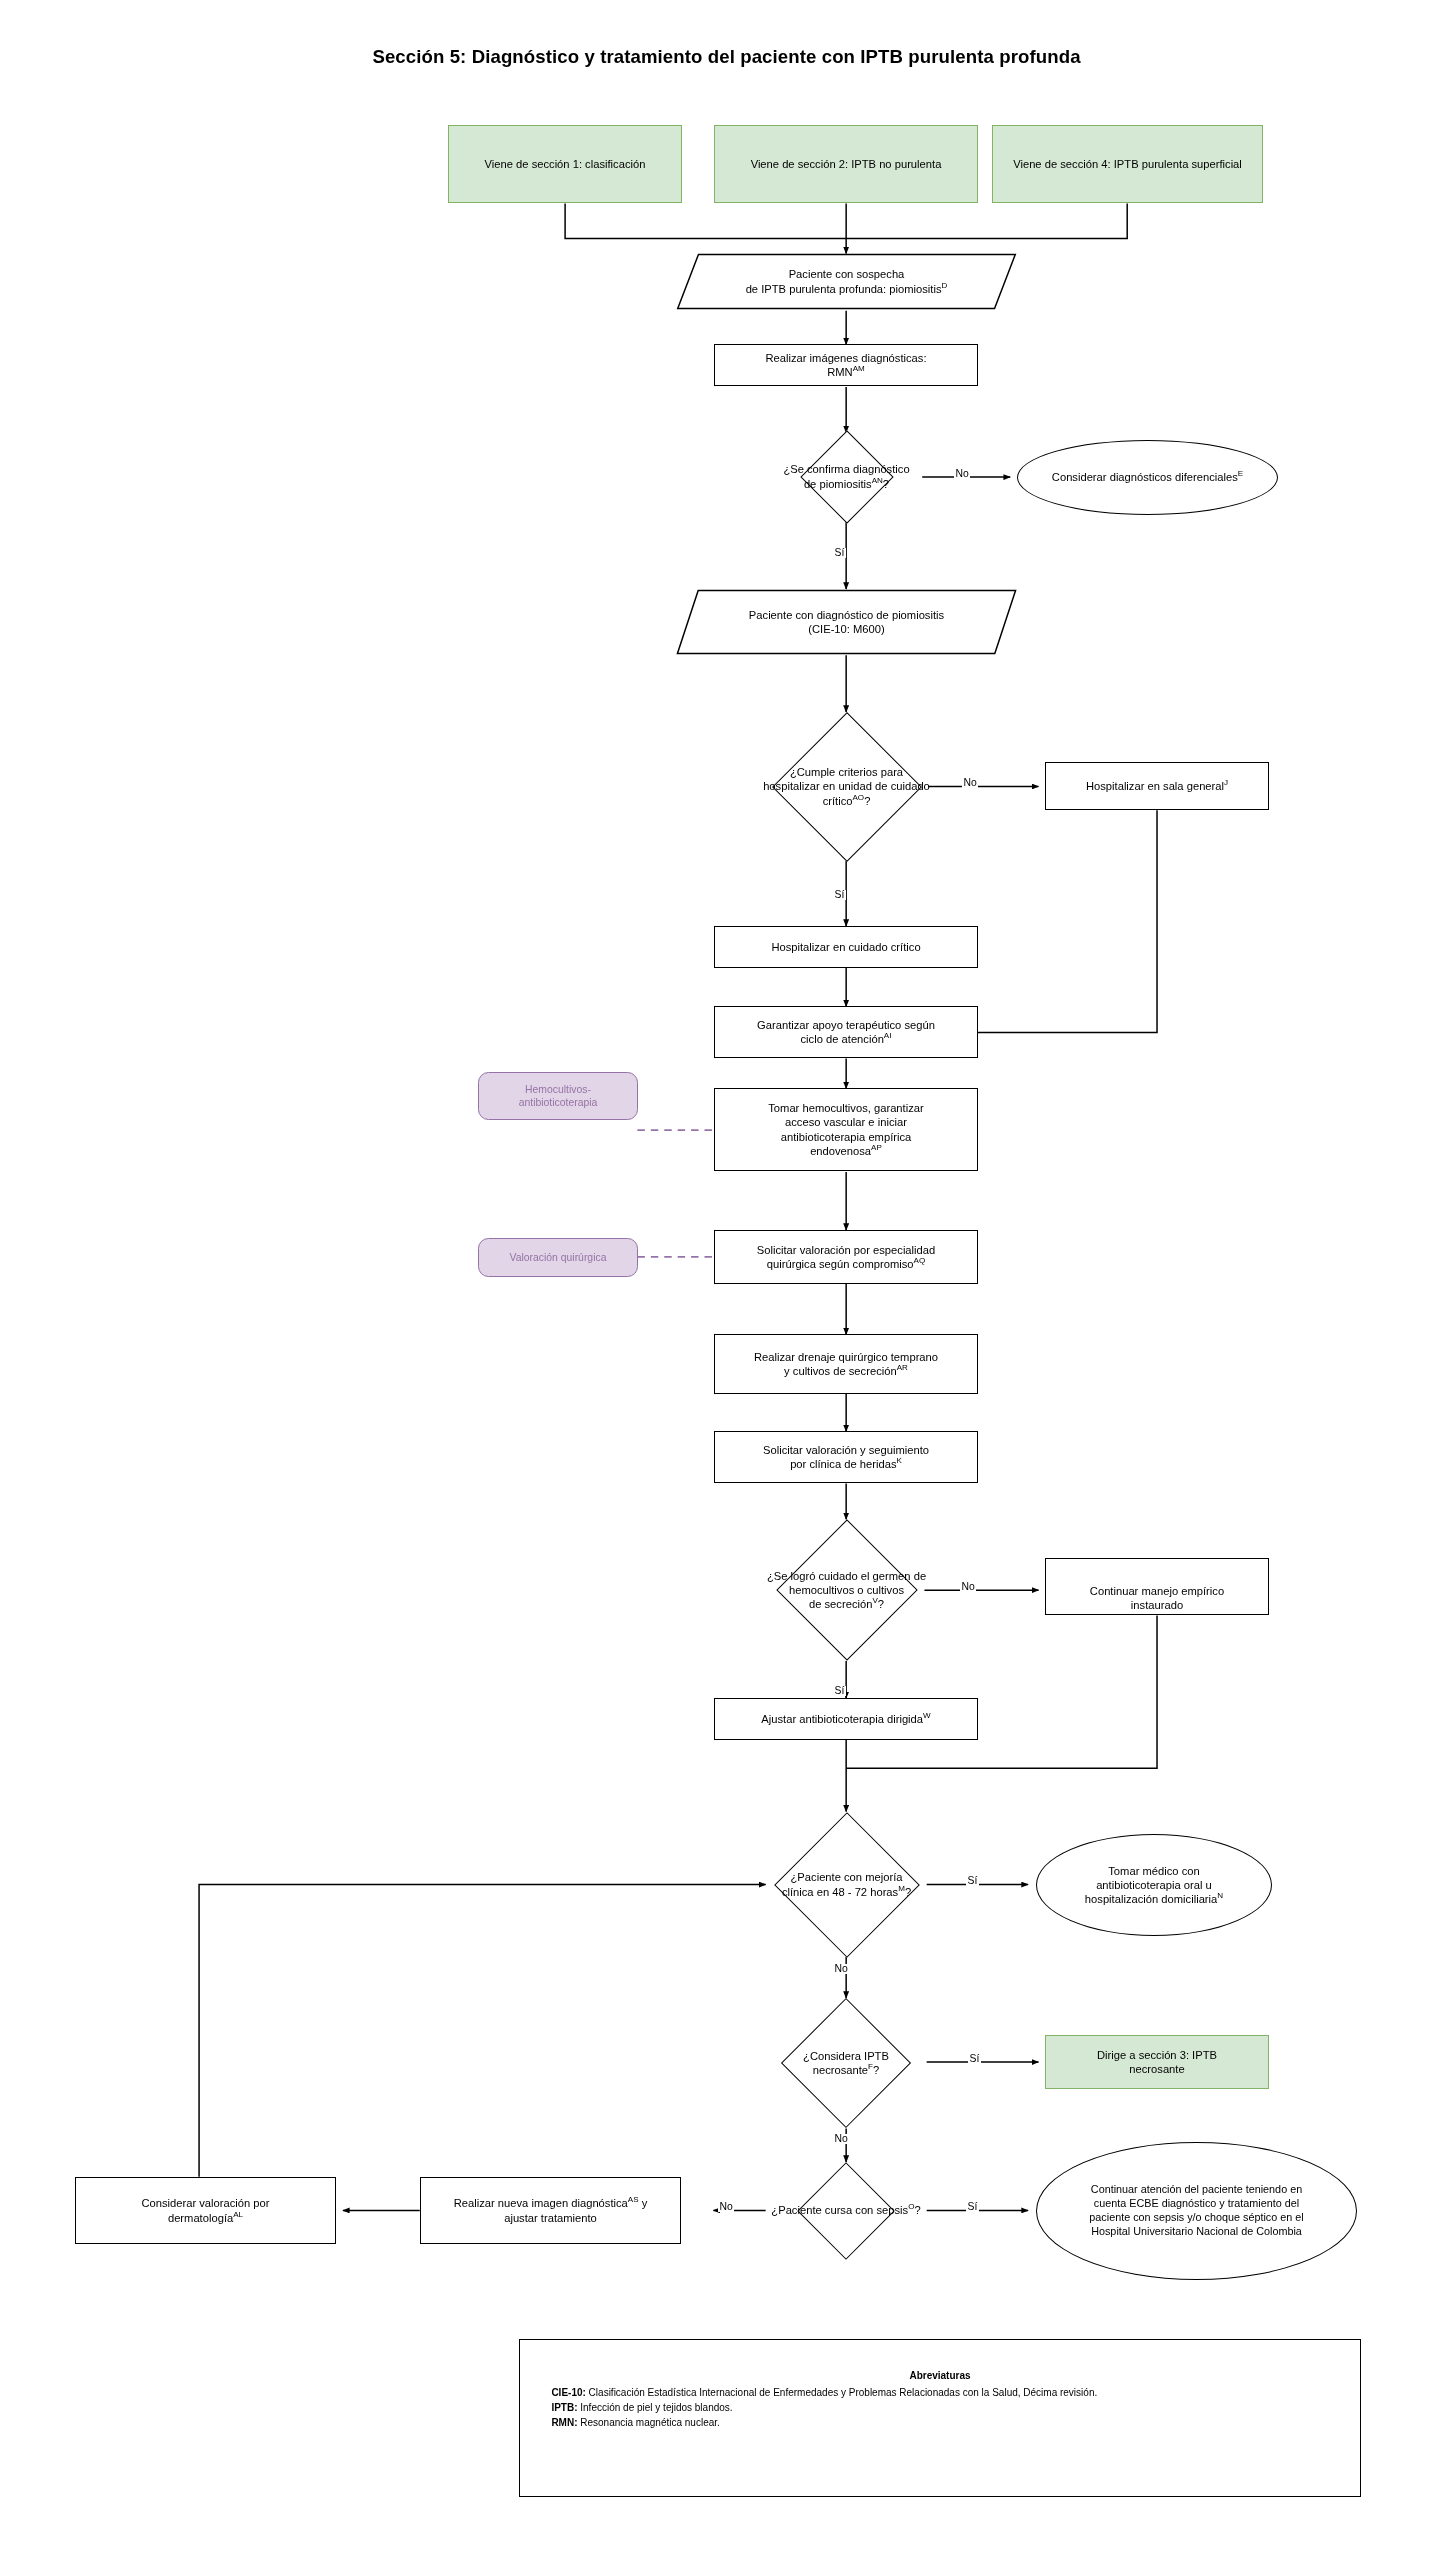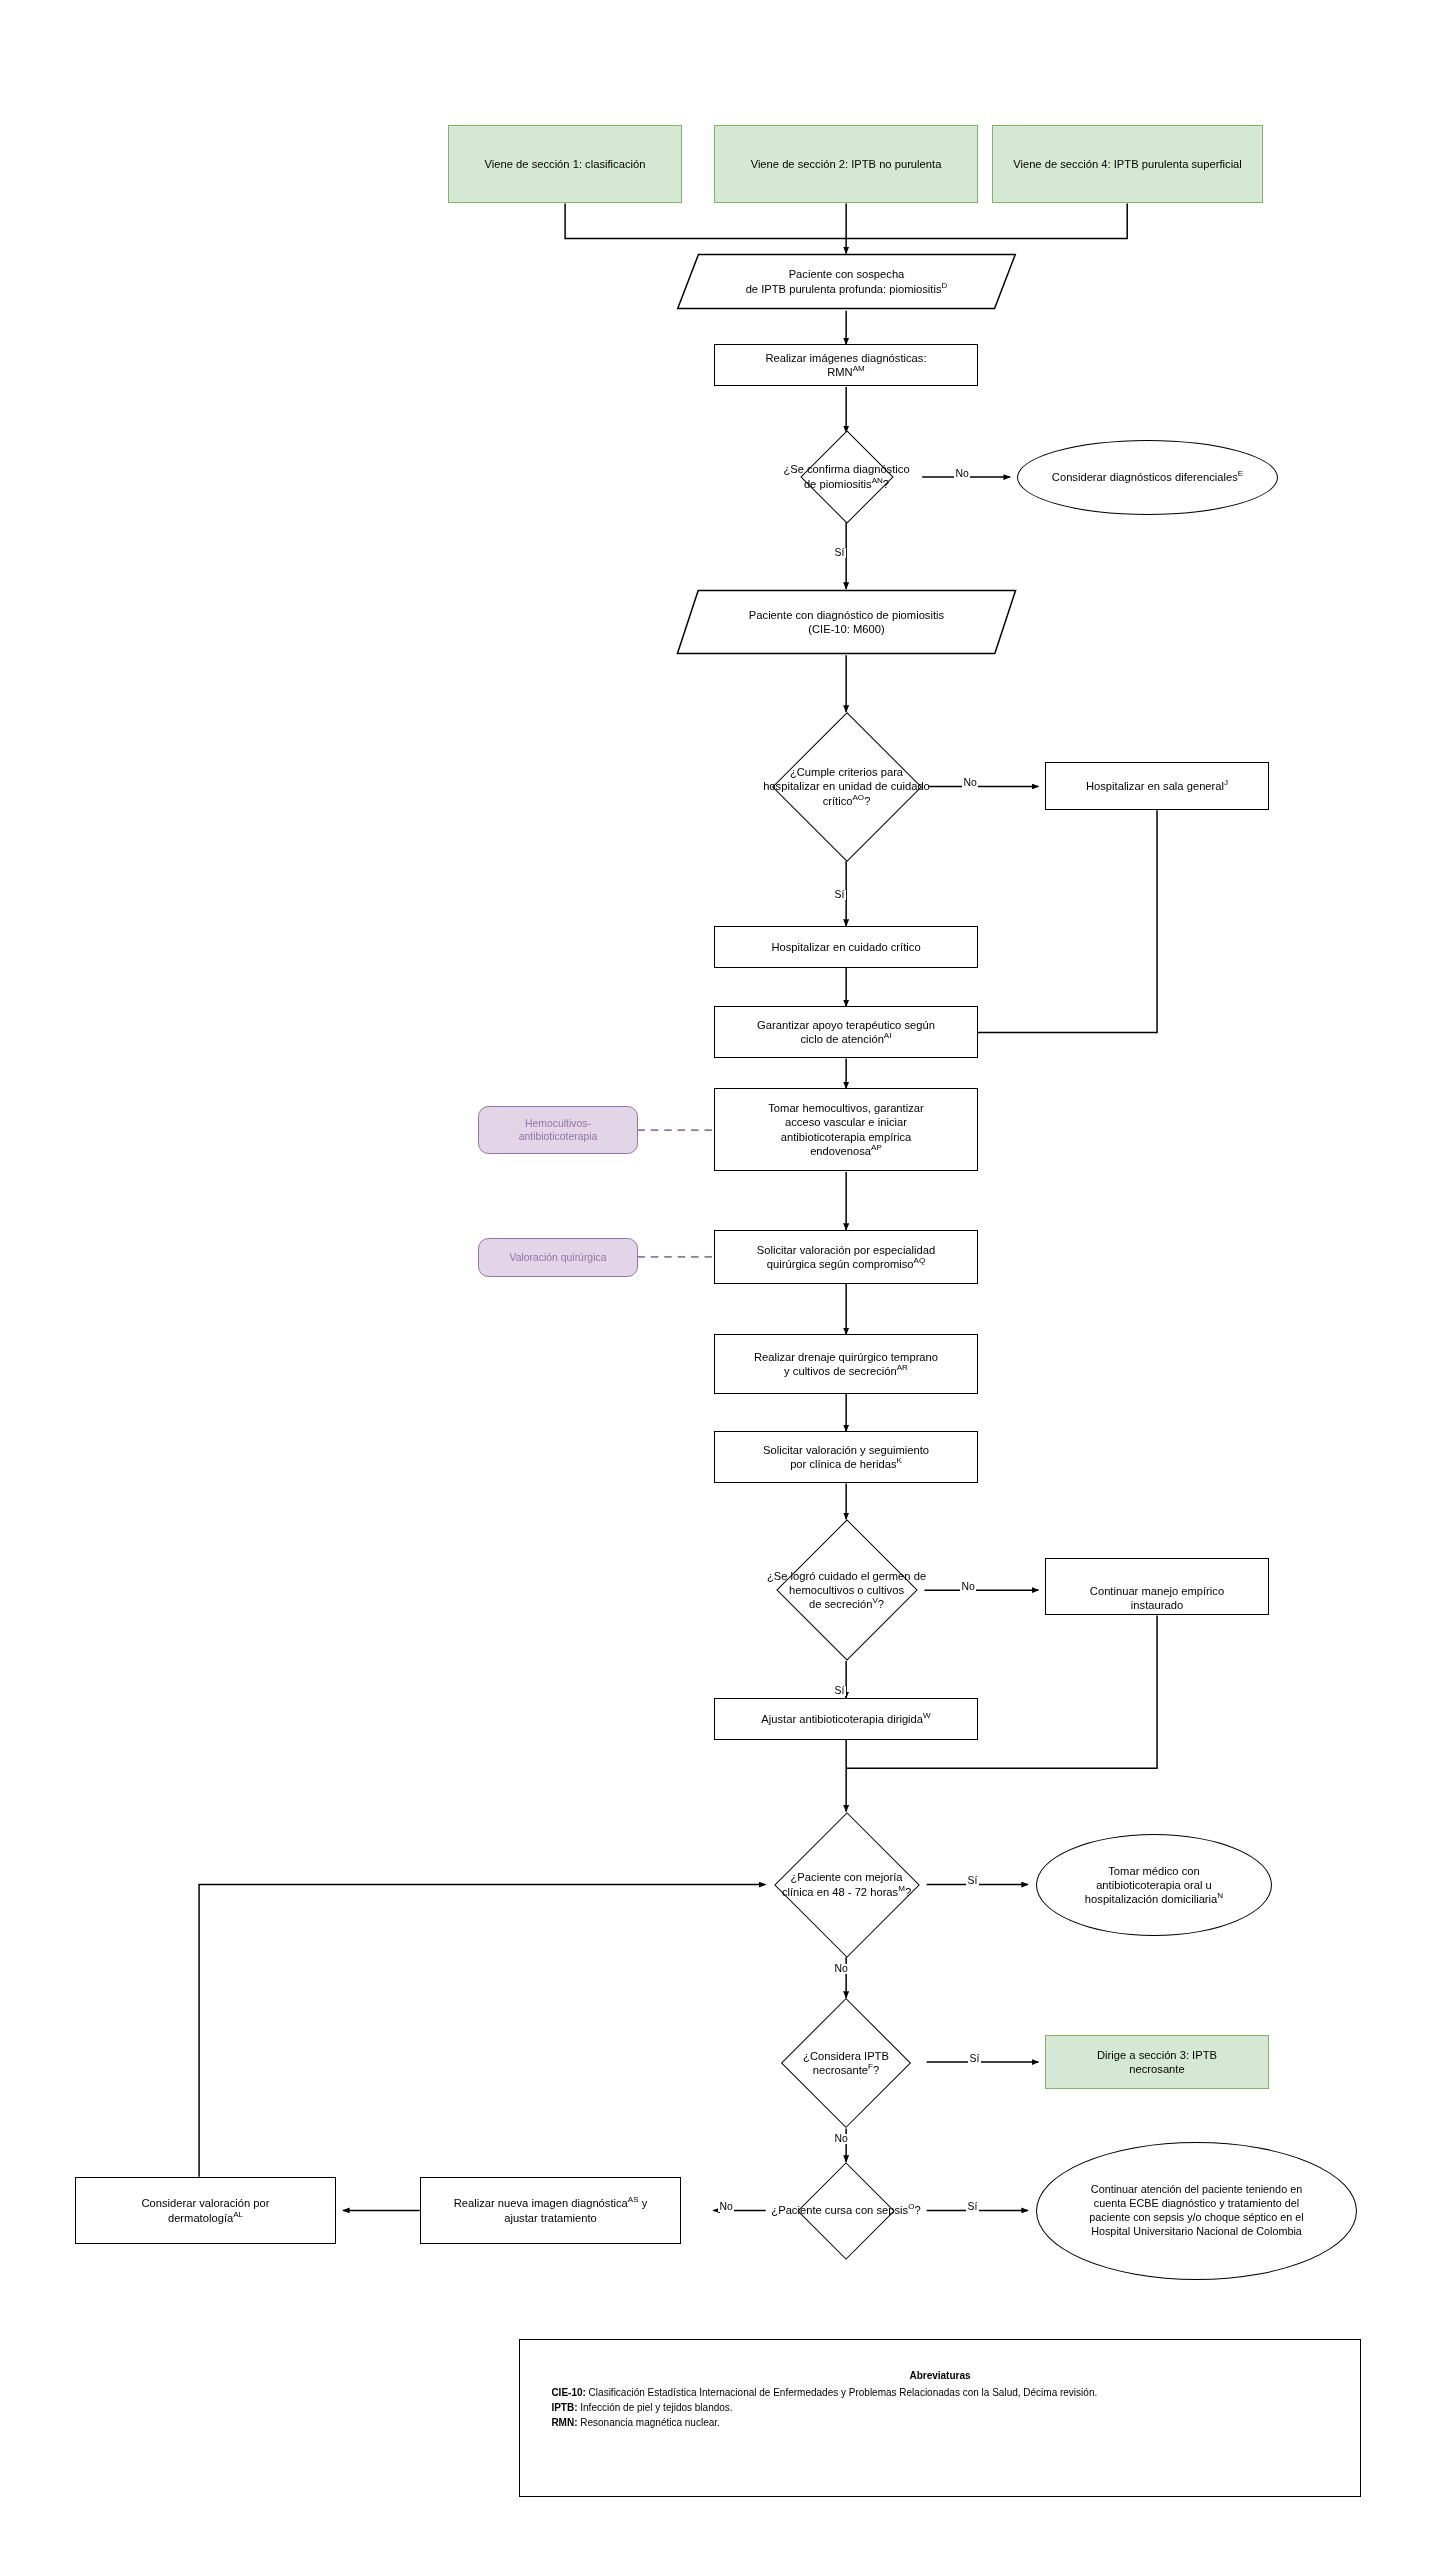--- a/index.html
+++ b/index.html
@@ -103,20 +103,21 @@
   }
   .legend .lg-title { text-align: center; font-weight: bold; margin-bottom: 1.5px; }
   .legend .lg-row { text-align: left; padding-left: 18px; }
   .legend b { font-weight: bold; }
 </style>
 </head>
 <body>
 
 <div id="canvas">
 
+  <div class="title">Sección 5: Diagnóstico y tratamiento del paciente con IPTB purulenta profunda</div>
 
   <svg id="edges" viewBox="0 0 1949 3438" xmlns="http://www.w3.org/2000/svg">
     <defs>
       <marker id="ah" markerWidth="10" markerHeight="8" refX="9" refY="4" orient="auto" markerUnits="userSpaceOnUse">
         <path d="M0,0 L10,4 L0,8 z" fill="#000"></path>
       </marker>
       <marker id="ahp" markerWidth="10" markerHeight="8" refX="9" refY="4" orient="auto" markerUnits="userSpaceOnUse">
         <path d="M0,0 L10,4 L0,8 z" fill="#9673a6"></path>
       </marker>
     </defs>
@@ -265,21 +266,21 @@
     <span class="txt">Hospitalizar en cuidado crítico</span>
   </div>
 
   <div class="node box" style="left:714px; top:1006px; width:264px; height:52px;">
     <div class="txt">
       <div>Garantizar apoyo terapéutico según</div>
       <div><span>ciclo de atención</span><sup>AI</sup></div>
     </div>
   </div>
 
-  <div class="node purple" style="left:478px; top:1106px; width:160px; height:48px; font-size:10.4px;">
+  <div class="node purple" style="left:478px; top:1072px; width:160px; height:48px; font-size:10.4px;">
     <div class="txt">
       <div>Hemocultivos-</div>
       <div>antibioticoterapia</div>
     </div>
   </div>
 
   <div class="node box" style="left:714px; top:1088px; width:264px; height:83px;">
     <div class="txt">
       <div>Tomar hemocultivos, garantizar</div>
       <div>acceso vascular e iniciar</div>

